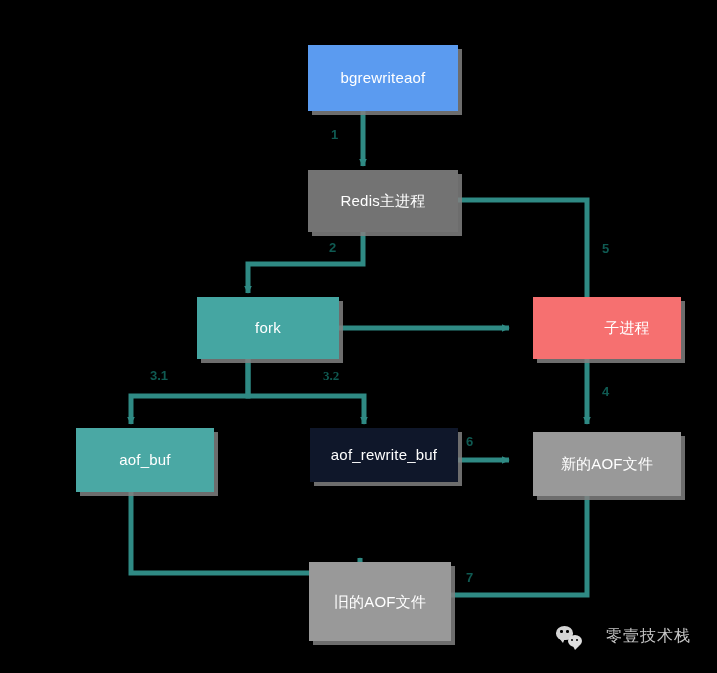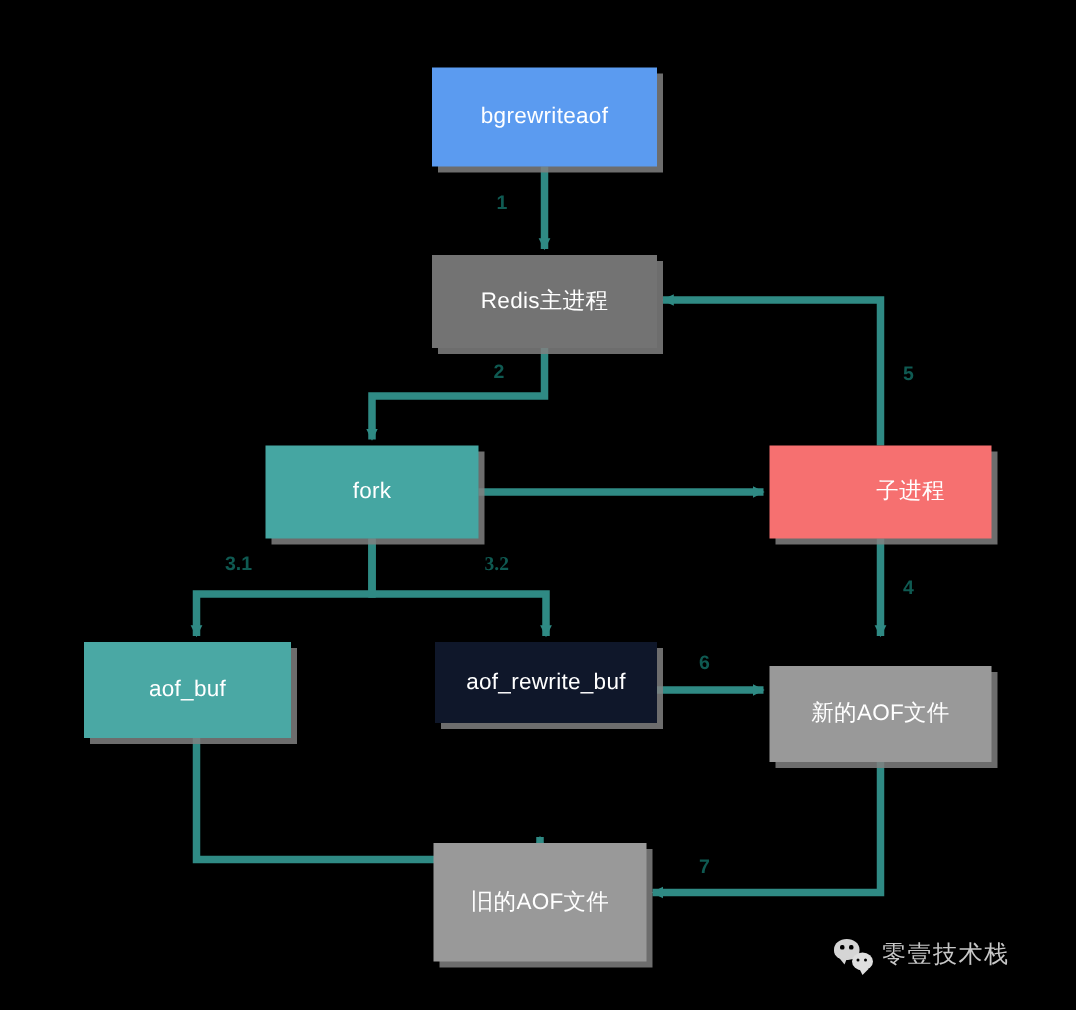--- a/index.html
+++ b/index.html
@@ -33,39 +33,40 @@
     box-sizing: border-box;
     display: flex;
     align-items: center;
     justify-content: center;
     color: #ffffff;
     font-size: 15px;
     letter-spacing: 0.2px;
     text-align: left;
     box-shadow: 4px 4px 0 0 rgba(128,128,128,0.85);
     z-index: 3;
+    margin-left: 20px;
   }
   .node-label {
     display: block;
     line-height: 1.2;
   }
   .edge-label {
     position: absolute;
     color: #0f5a52;
     font-size: 13px;
     font-weight: 700;
     z-index: 4;
     white-space: nowrap;
     text-shadow: 0 0 1px #000;
   }
   .watermark {
     position: absolute;
     display: flex;
     align-items: center;
-    gap: 6px;
+    gap: 24px;
     z-index: 5;
     opacity: 0.92;
   }
   .watermark-text {
     color: #d8d8d8;
     font-size: 16px;
     letter-spacing: 1px;
     font-family: "DejaVu Sans", sans-serif;
   }
   .wechat-icon {
@@ -178,21 +179,21 @@
   </div>
 
   <div class="node" style="left:56px; top:428px; width:138px; height:64px; background:#4aa8a4;">
     <span class="node-label">aof_buf</span>
   </div>
 
   <div class="node" style="left:290px; top:428px; width:148px; height:54px; background:#0f172a;">
     <span class="node-label">aof_rewrite_buf</span>
   </div>
 
-  <div class="node" style="left:513px; top:444px; width:148px; height:64px; background:#999999;">
+  <div class="node" style="left:513px; top:432px; width:148px; height:64px; background:#999999;">
     <span class="node-label">新的AOF文件</span>
   </div>
 
   <div class="node" style="left:289px; top:562px; width:142px; height:79px; background:#999999;">
     <span class="node-label">旧的AOF文件</span>
   </div>
 
   <div class="edge-label" style="left:331px; top:127px;">1</div>
 
   <div class="edge-label" style="left:329px; top:240px;">2</div>

